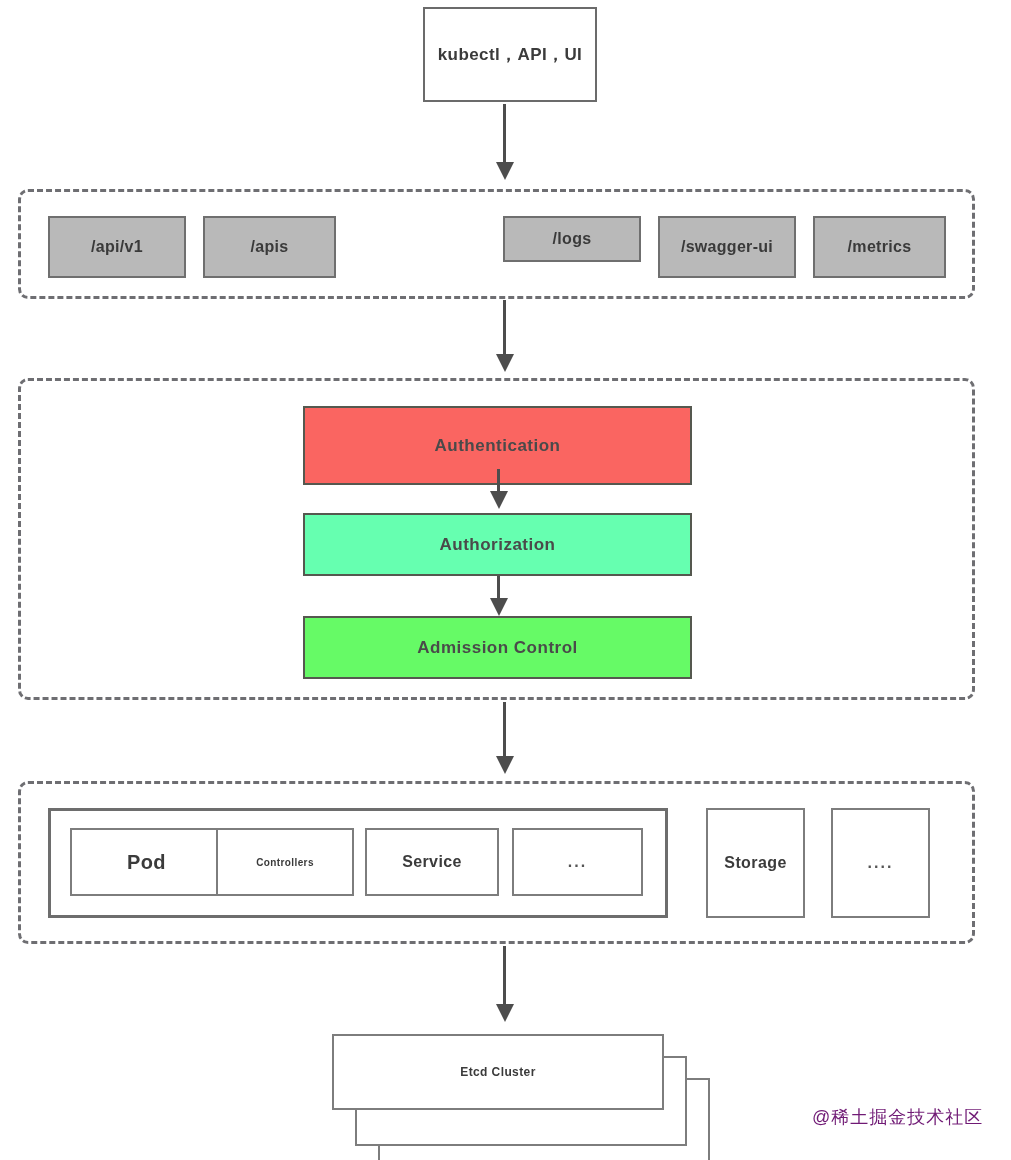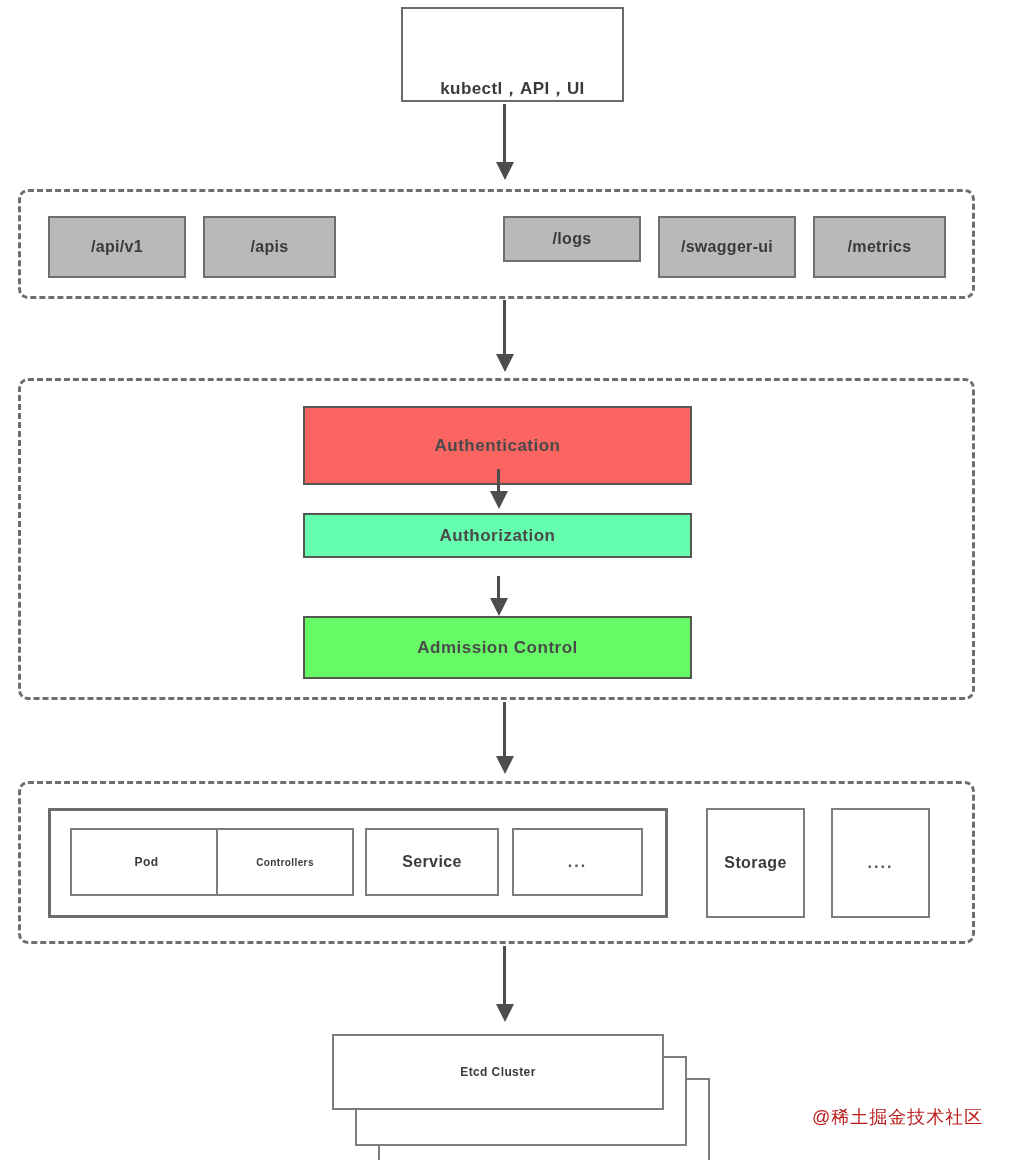--- a/index.html
+++ b/index.html
@@ -79,34 +79,34 @@
   }
 
   
   .group-frame {
     border: 3px solid #6d6d6d;
     background: #ffffff;
   }
 
   
   .watermark {
-    color: #b91c1c;
+    color: #701a75;
     font-size: 18px;
     letter-spacing: 1px;
     white-space: nowrap;
     user-select: none;
   }
   .dots { letter-spacing: 2px; color: #555; font-weight: bold; }
 </style>
 </head>
 <body>
 
 <div id="canvas">
 
-  <div class="abs box" style="left:401px; top:7px; width:223px; height:95px; font-size:17px;align-items:flex-end;">
+  <div class="abs box" style="left:423px; top:7px; width:174px; height:95px; font-size:17px;">
     <span>kubectl，API，UI</span>
   </div>
 
   <div class="abs" style="left:495px; top:104px; width:20px; height:80px;">
     <div class="abs arrow-line" style="left:8px; top:0; height:62px;"></div>
     <div class="abs arrow-head" style="left:1px; top:58px;"></div>
   </div>
 
   <div class="abs dashed" style="left:18px; top:189px; width:957px; height:110px;"></div>
 
@@ -135,21 +135,21 @@
 
   <div class="abs stage" style="left:303px; top:406px; width:389px; height:79px; background:#fa6561;">
     <span>Authentication</span>
   </div>
 
   <div class="abs" style="left:489px; top:469px; width:20px; height:45px;">
     <div class="abs arrow-line" style="left:8px; top:0; height:26px;"></div>
     <div class="abs arrow-head" style="left:1px; top:22px;"></div>
   </div>
 
-  <div class="abs stage" style="left:303px; top:513px; width:389px; height:45px; background:#66ffb0;">
+  <div class="abs stage" style="left:303px; top:513px; width:389px; height:63px; background:#66ffb0;">
     <span>Authorization</span>
   </div>
 
   <div class="abs" style="left:489px; top:576px; width:20px; height:45px;">
     <div class="abs arrow-line" style="left:8px; top:0; height:26px;"></div>
     <div class="abs arrow-head" style="left:1px; top:22px;"></div>
   </div>
 
   <div class="abs stage" style="left:303px; top:616px; width:389px; height:63px; background:#66fa66;">
     <span>Admission Control</span>
@@ -157,21 +157,21 @@
 
   <div class="abs" style="left:495px; top:702px; width:20px; height:80px;">
     <div class="abs arrow-line" style="left:8px; top:0; height:58px;"></div>
     <div class="abs arrow-head" style="left:1px; top:54px;"></div>
   </div>
 
   <div class="abs dashed" style="left:18px; top:781px; width:957px; height:163px;"></div>
 
   <div class="abs group-frame" style="left:48px; top:808px; width:620px; height:110px;"></div>
 
-  <div class="abs box box-thin" style="left:70px; top:828px; width:153px; height:68px; font-size:12px;">
+  <div class="abs box box-thin" style="left:70px; top:828px; width:153px; height:68px; font-size:20px;">
     <span>Pod</span>
   </div>
   <div class="abs box box-thin" style="left:216px; top:828px; width:138px; height:68px; font-size:10px;">
     <span>Controllers</span>
   </div>
   <div class="abs box box-thin" style="left:365px; top:828px; width:134px; height:68px; font-size:16px;">
     <span>Service</span>
   </div>
   <div class="abs box box-thin" style="left:512px; top:828px; width:131px; height:68px;">
     <span class="dots">...</span>

